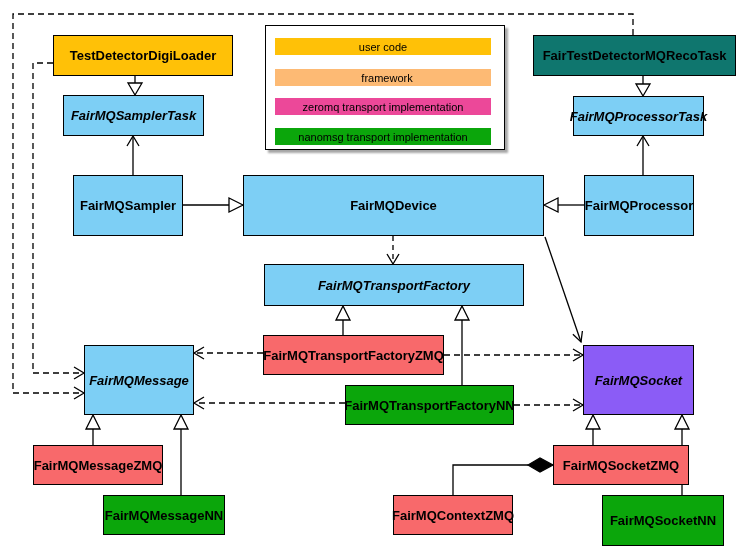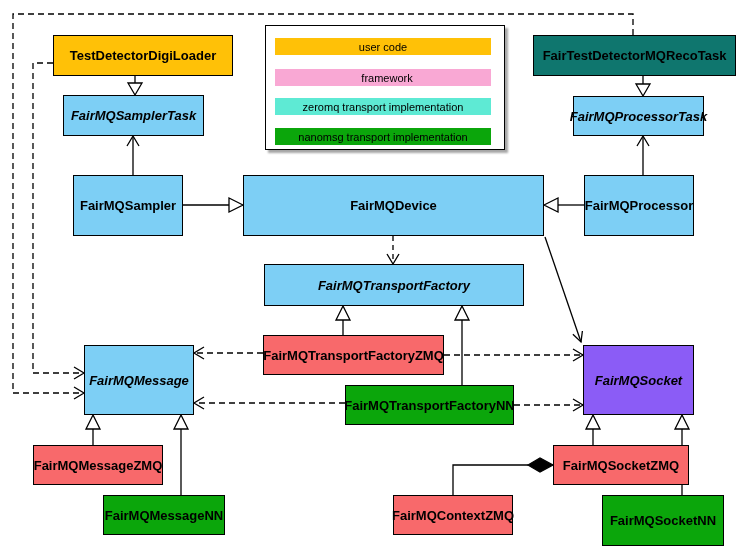--- a/index.html
+++ b/index.html
@@ -121,22 +121,22 @@
 
     <path d="M682,495 V429"></path>
     <polygon points="682,415 675,429 689,429" fill="#fff"></polygon>
 
     <path d="M453,495 V465 H528"></path>
     <polygon points="528,465 540,458 553,465 540,472" fill="#000"></polygon>
   </svg>
 
   <div class="legend">
     <div class="legend-item" style="top: 12px; background-color: rgb(255, 193, 7);">user code</div>
-    <div class="legend-item" style="top: 43px; background-color: #f9a8d4; padding-left: 8px;">framework</div>
-    <div class="legend-item" style="top: 72px; background-color: #5eead4;">zeromq transport implementation</div>
+    <div class="legend-item" style="top: 43px; background-color: #fdba74; padding-left: 8px;">framework</div>
+    <div class="legend-item" style="top: 72px; background-color: #ec4899;">zeromq transport implementation</div>
     <div class="legend-item" style="top: 102px; background-color: rgb(11, 166, 11);">nanomsg transport implementation</div>
   </div>
 
   <div class="node" style="left: 53px; top: 35px; width: 180px; height: 41px; background-color: rgb(255, 193, 7);">TestDetectorDigiLoader</div>
 
   <div class="node" style="left: 533px; top: 35px; width: 203px; height: 41px; background-color: #0f766e;">FairTestDetectorMQRecoTask</div>
 
   <div class="node abstract" style="left: 63px; top: 95px; width: 141px; height: 41px; background-color: rgb(125, 207, 245);">FairMQSamplerTask</div>
 
   <div class="node abstract" style="left: 573px; top: 96px; width: 131px; height: 40px; background-color: rgb(125, 207, 245);">FairMQProcessorTask</div>

